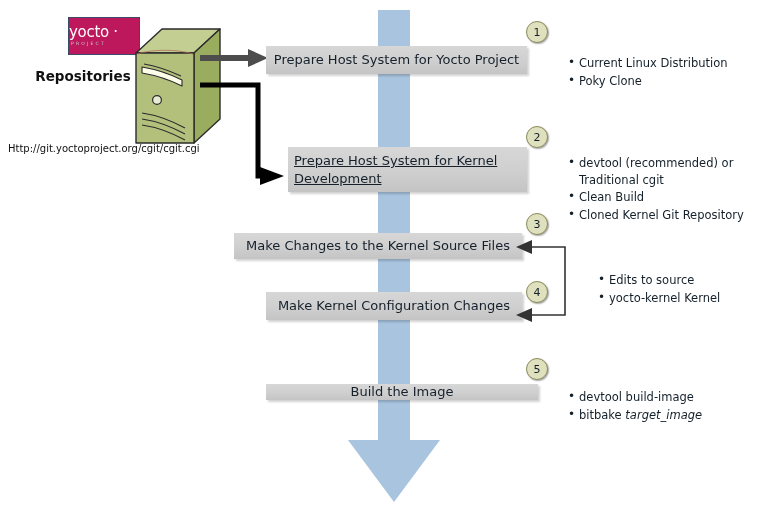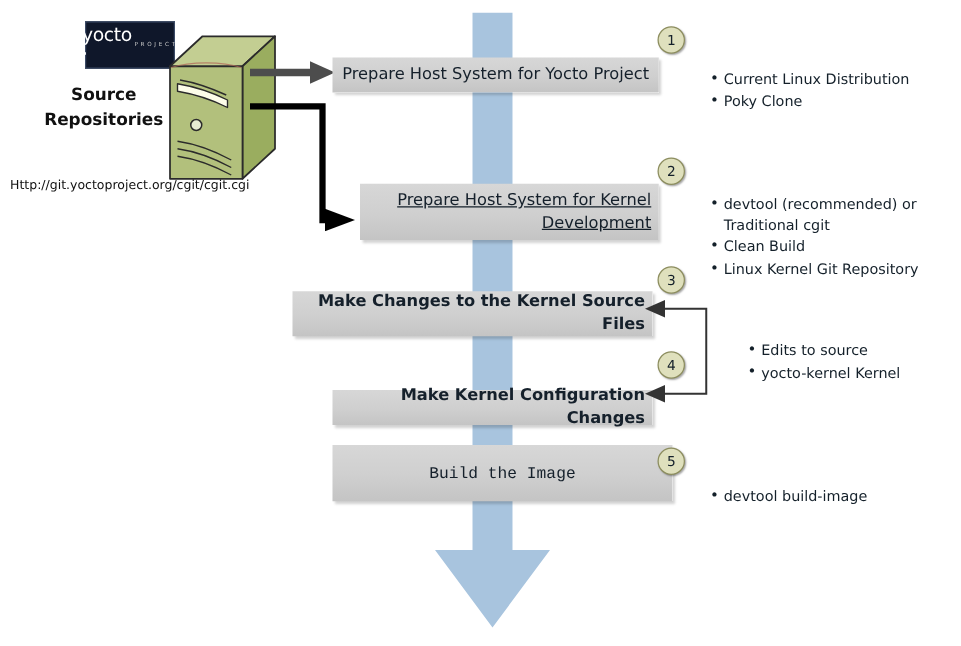--- a/index.html
+++ b/index.html
@@ -32,26 +32,26 @@
     pointer-events: none;
   }
 
   
   .logo {
     position: absolute;
     left: 68px;
     top: 17px;
     width: 72px;
     height: 38px;
-    background: #0f172a;
+    background: #be185d;
     border: 1px solid #3b4a66;
     box-sizing: border-box;
     display: flex;
-    flex-direction: row;
-    align-items: center;
+    flex-direction: column;
+    align-items: flex-start;
     justify-content: center;
     line-height: 1;
   }
   .logo-word {
     color: #ffffff;
     font-size: 15px;
     letter-spacing: -0.3px;
     font-family: "DejaVu Sans", "Liberation Sans", sans-serif;
   }
   .logo-sub {
@@ -101,32 +101,32 @@
   }
 
   
   .pbox {
     position: absolute;
     background: linear-gradient(to bottom, #d7d7d7 0%, #cfcfcf 55%, #c4c4c4 100%);
     box-shadow: 2px 2px 2px rgba(0,0,0,0.18);
     display: flex;
     align-items: center;
     justify-content: center;
-    text-align: right;
+    text-align: left;
     font-size: 13px;
     color: #15202b;
     line-height: 1.35;
     box-sizing: border-box;
     padding: 0 6px;
   }
   #box-1 { left: 266px; top: 46px;  width: 261px; height: 28px; }
   #box-2 { left: 288px; top: 147px; width: 239px; height: 45px; text-decoration: underline; }
-  #box-3 { left: 234px; top: 233px; width: 288px; height: 36px; font-weight: bold; }
-  #box-4 { left: 266px; top: 312px; width: 256px; height: 28px; font-weight: bold; }
-  #box-5 { left: 266px; top: 356px; width: 272px; height: 45px; font-family: Liberation Mono, monospace; }
+  #box-3 { left: 234px; top: 233px; width: 288px; height: 26px; }
+  #box-4 { left: 266px; top: 292px; width: 256px; height: 28px; }
+  #box-5 { left: 266px; top: 384px; width: 272px; height: 16px; }
 
   
   .step-circle {
     position: absolute;
     width: 22px;
     height: 22px;
     border-radius: 50%;
     background: #dfe0bd;
     border: 1.3px solid #8c8d5e;
     box-shadow: 1px 1px 1.5px rgba(0,0,0,0.35);
@@ -213,21 +213,20 @@
     <path d="M12,37 C24,39 38,44 49,49" fill="none" stroke="#2b2b2b" stroke-width="1.1"></path>
 
     <ellipse cx="25" cy="73" rx="4.4" ry="4.4" fill="#e7ebd3" stroke="#2b2b2b" stroke-width="1.2"></ellipse>
 
     <path d="M10,86 C24,88 40,94 53,101" fill="none" stroke="#2b2b2b" stroke-width="1.1"></path>
     <path d="M10,92 C24,94 40,100 53,107" fill="none" stroke="#2b2b2b" stroke-width="1.1"></path>
     <path d="M10,98 C24,100 40,106 53,113" fill="none" stroke="#2b2b2b" stroke-width="1.1"></path>
   </svg>
 
   <div class="src-label">
-    <div>Source</div>
     <div>Repositories</div>
   </div>
   <div class="src-url">Http://git.yoctoproject.org/cgit/cgit.cgi</div>
 
   <svg class="connectors" viewBox="0 0 90 145" width="90" height="145" aria-hidden="true">
 
     <line x1="0" y1="18" x2="50" y2="18" stroke="#4d4d4d" stroke-width="6"></line>
     <polygon points="48,9 68,18 48,27" fill="#4d4d4d"></polygon>
 
     <polyline points="0,45 58,45 58,136 62,136" fill="none" stroke="#000000" stroke-width="5"></polyline>
@@ -267,30 +266,31 @@
       <li>Current Linux Distribution</li>
       <li>Poky Clone</li>
     </ul>
   </div>
 
   <div class="bullets" id="bullets-2">
     <ul>
       <li>devtool (recommended) or
 Traditional cgit</li>
       <li>Clean Build</li>
-      <li>Linux Kernel Git Repository</li>
+      <li>Cloned Kernel Git Repository</li>
     </ul>
   </div>
 
   <div class="bullets" id="bullets-3">
     <ul>
       <li>Edits to source</li>
       <li>yocto-kernel Kernel</li>
     </ul>
   </div>
 
   <div class="bullets" id="bullets-5">
     <ul>
       <li>devtool build-image</li>
+      <li><span>bitbake </span><span class="ital">target_image</span></li>
     </ul>
   </div>
 
 </div>
 
 </body></html>

